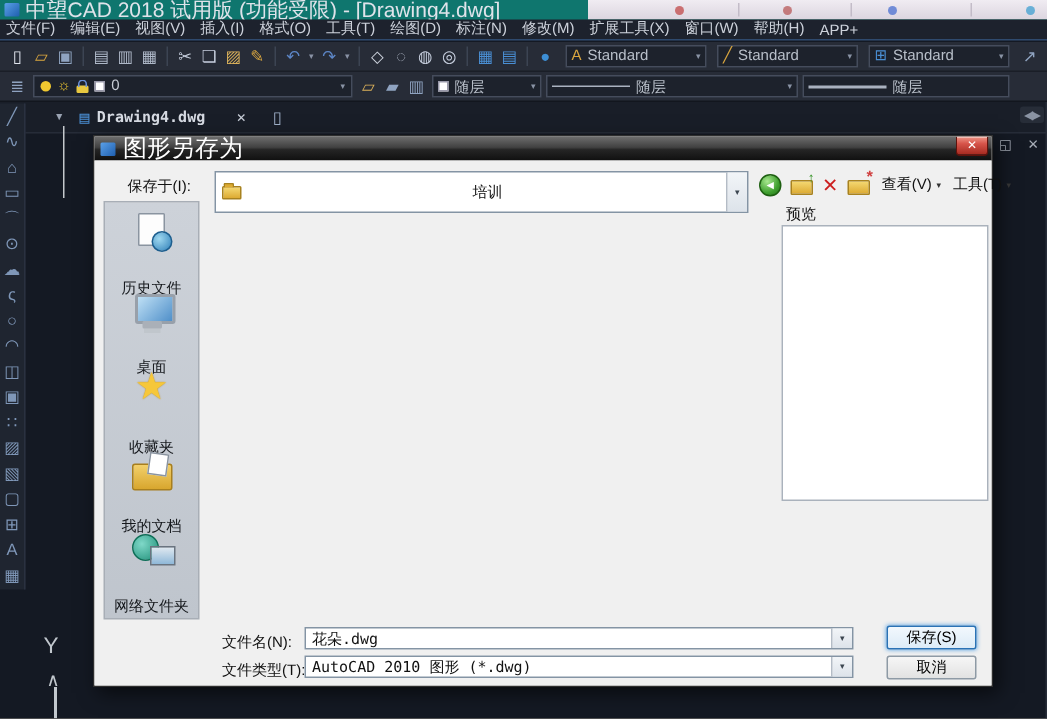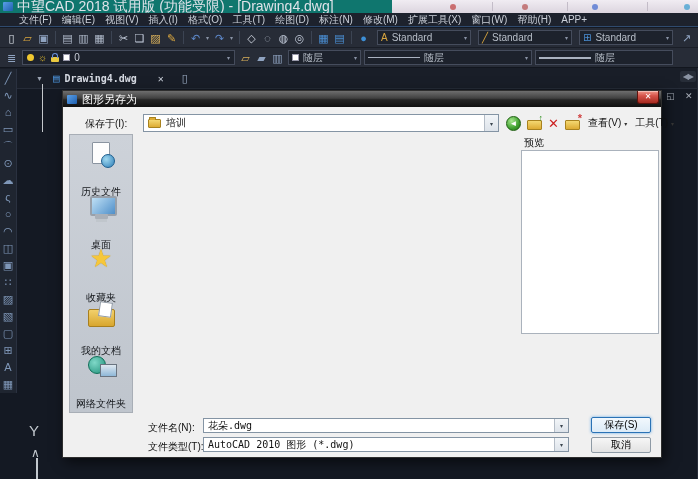--- a/index.html
+++ b/index.html
@@ -12,21 +12,21 @@
   .appico{position:absolute;left:3px;top:2px;width:10px;height:9px;background:linear-gradient(135deg,#5aa0e8,#1f5fae);border-radius:1px;}
   #apptitle{position:absolute;left:17px;top:0;white-space:nowrap;}
   #tb-artifact{position:absolute;right:0;top:0;width:306px;height:13px;background:linear-gradient(#f0ecf2,#dcd5df);}
   #tb-artifact .dot{position:absolute;top:4px;width:6px;height:6px;border-radius:50%;opacity:.75;}
   .d1{left:58px;background:#c04848;}.d2{left:130px;background:#b85858;}.d3{left:200px;background:#4a6fd0;}.d4{left:292px;background:#3f9fd0;}
   #tb-artifact .vline{position:absolute;top:2px;width:1px;height:9px;background:#c3bcc8;}
   .v1{left:100px;}.v2{left:175px;}.v3{left:255px;}
 
   
   #menubar{position:absolute;left:0;top:13px;width:100%;height:14px;background:#1d222d;border-bottom:1px solid #2f4a6e;
-    display:flex;align-items:center;padding-left:19px;gap:10px;font-size:10px;color:#ccd1da;white-space:nowrap;}
+    display:flex;align-items:flex-end;padding-left:4px;gap:10px;font-size:10px;color:#ccd1da;white-space:nowrap;}
 
   
   #toolbar1{position:absolute;left:0;top:28px;width:100%;height:20px;background:#272c37;border-bottom:1px solid #1a1e27;
     display:flex;align-items:center;padding:0 4px;}
   #toolbar2{position:absolute;left:0;top:48px;width:100%;height:20px;background:#272c37;border-bottom:1px solid #12161e;
     display:flex;align-items:center;padding:0 4px;gap:3px;}
   .ticons{display:flex;align-items:center;gap:1px;}
   .ticon{width:15px;height:16px;font-size:11px;line-height:16px;text-align:center;color:#c6cedd;cursor:pointer;flex:none;}
   .tsmall{width:7px;font-size:6px;color:#8a93a5;}
   .tsep{width:1px;height:13px;background:#3c4453;margin:0 3px;flex:none;display:inline-block;}
@@ -70,29 +70,29 @@
   #win-restore{position:absolute;left:666px;top:91px;color:#a8aeb8;font-size:9px;cursor:pointer;}
   #win-close{position:absolute;left:685px;top:91px;color:#a8aeb8;font-size:9px;cursor:pointer;}
   #rightedge{position:absolute;right:0;top:68px;width:1px;bottom:0;background:#262c38;}
 
   
   #dialog{position:absolute;left:62px;top:90px;width:600px;height:368px;background:#f0f0f0;border:1px solid #2e2e2e;
     box-shadow:3px 4px 12px rgba(0,0,0,.6);}
   .dlg-title{position:absolute;left:0;top:0;width:100%;height:16px;display:flex;align-items:center;padding-left:4px;
     background:linear-gradient(#6e6e6e,#414141 45%,#252525 55%,#101010);}
   .dlg-ico{width:10px;height:9px;background:linear-gradient(135deg,#5aa0e8,#1f5fae);border-radius:1px;margin-right:5px;flex:none;}
-  .dlg-title-text{color:#fff;font-size:11px;}
+  .dlg-title-text{color:#fff;font-size:16px;}
   .dlg-close{position:absolute;right:2px;top:0;width:22px;height:13px;border:1px solid #5f120c;border-top:none;border-radius:0 0 3px 3px;
     background:linear-gradient(#f0988a,#d6544a 40%,#a62a20);color:#fff;font-size:8px;font-weight:bold;text-align:center;line-height:12px;
     box-shadow:inset 0 1px 0 rgba(255,255,255,.4);cursor:pointer;}
   .dlg-body{position:absolute;left:0;top:16px;right:0;bottom:0;background:#f0f0f0;font-size:11px;color:#111;}
 
   .lbl{position:absolute;left:22px;top:10px;font-size:10px;}
   .combo{background:#fff;border:1px solid #8494a4;display:flex;align-items:center;padding-left:4px;position:absolute;}
-  .savein{left:80px;top:7px;width:356px;height:18px;}
+  .savein{left:80px;top:7px;width:356px;height:28px;text-align:center;}
   .cval{font-size:10px;flex:1;white-space:nowrap;overflow:hidden;}
   .mono{font-family:"DejaVu Sans Mono","Liberation Mono",monospace;}
   .dd{width:14px;align-self:stretch;background:linear-gradient(#f2f5f8,#dde3ea);border-left:1px solid #b4bcc6;font-size:6px;color:#3c4650;
     display:flex;align-items:center;justify-content:center;cursor:pointer;flex:none;}
   .mini-folder{width:13px;height:9px;background:linear-gradient(#f4d872,#ddab33);border:1px solid #a8821f;border-radius:1px;position:relative;margin-right:5px;flex:none;}
   .mini-folder::before{content:"";position:absolute;left:0;top:-3px;width:5px;height:2px;background:#ddab33;border:1px solid #a8821f;border-bottom:none;border-radius:1px 1px 0 0;}
 
   .dlg-nav{position:absolute;left:443px;top:7px;height:18px;display:flex;align-items:center;gap:6px;}
   .nav{cursor:pointer;flex:none;}
   .nav i{font-style:normal;}

